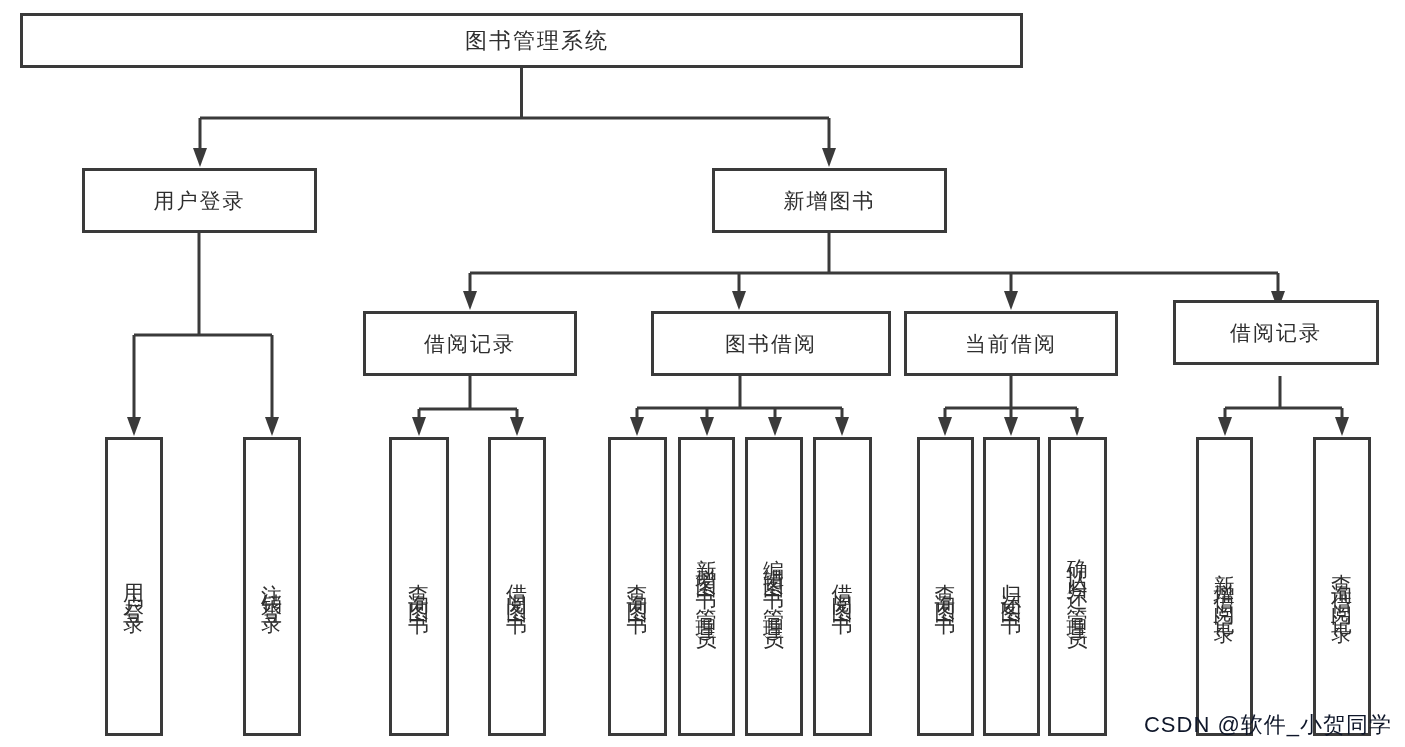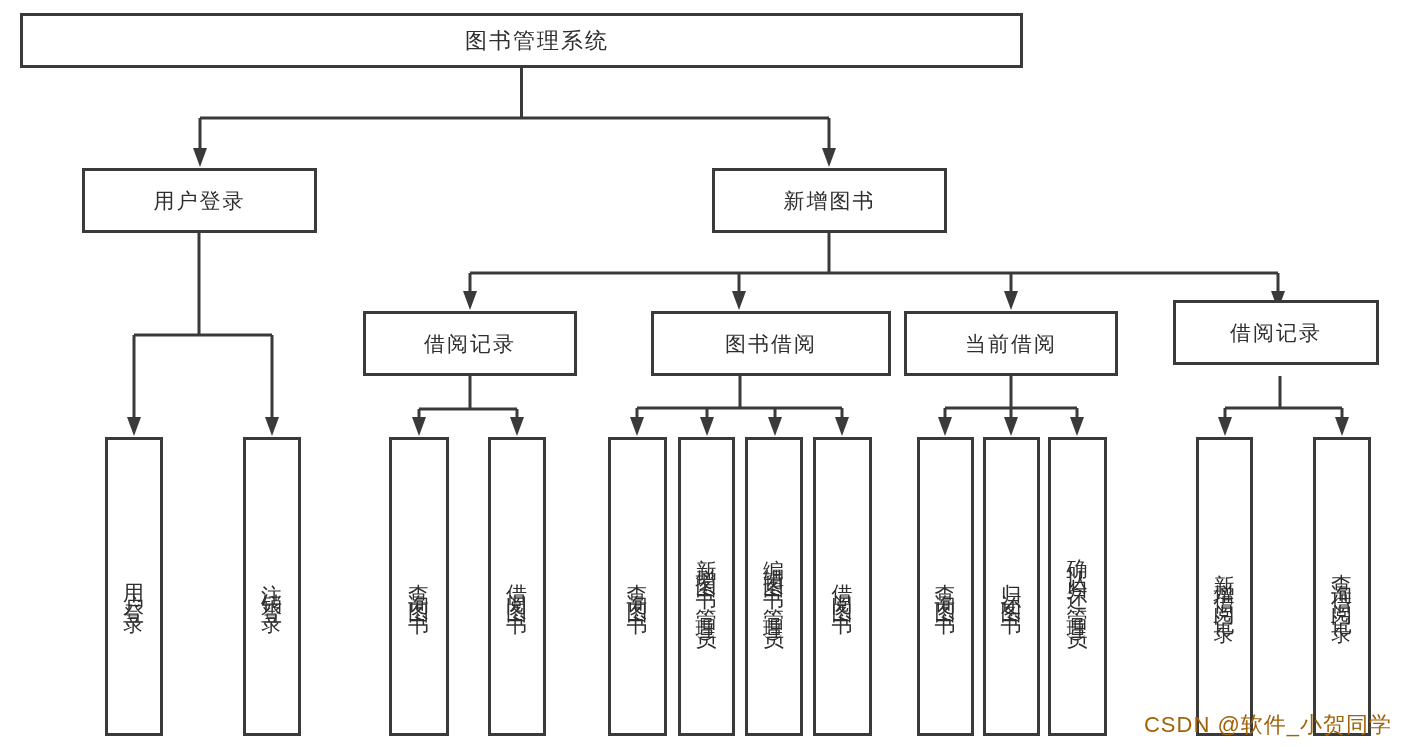--- a/index.html
+++ b/index.html
@@ -35,21 +35,21 @@
     font-size:21px;
     letter-spacing:10px;
     line-height:1;
     white-space:nowrap;
   }
   .watermark{
     position:absolute;
     right:13px;
     bottom:7px;
     font-size:22px;
-    color:#a16207;
+    color:#0f172a;
     letter-spacing:1px;
     white-space:nowrap;
     z-index:5;
   }
 </style>
 </head>
 <body>
 
 <div class="canvas">
 

